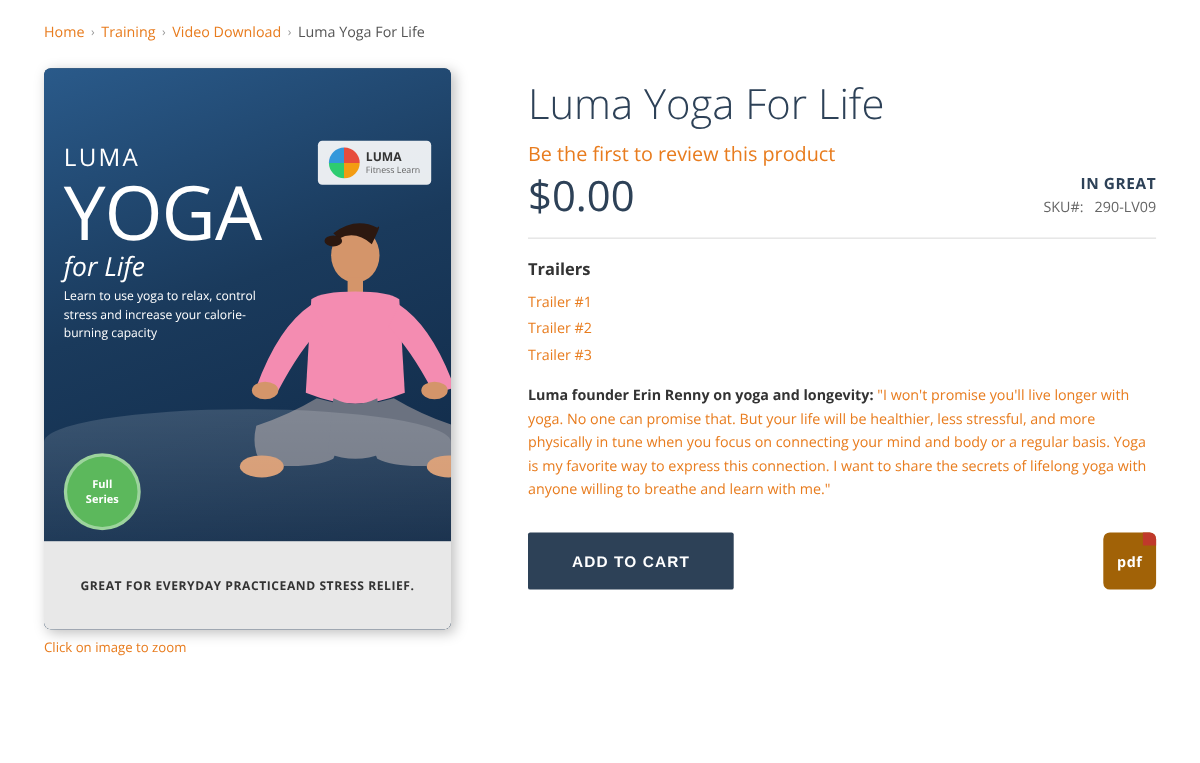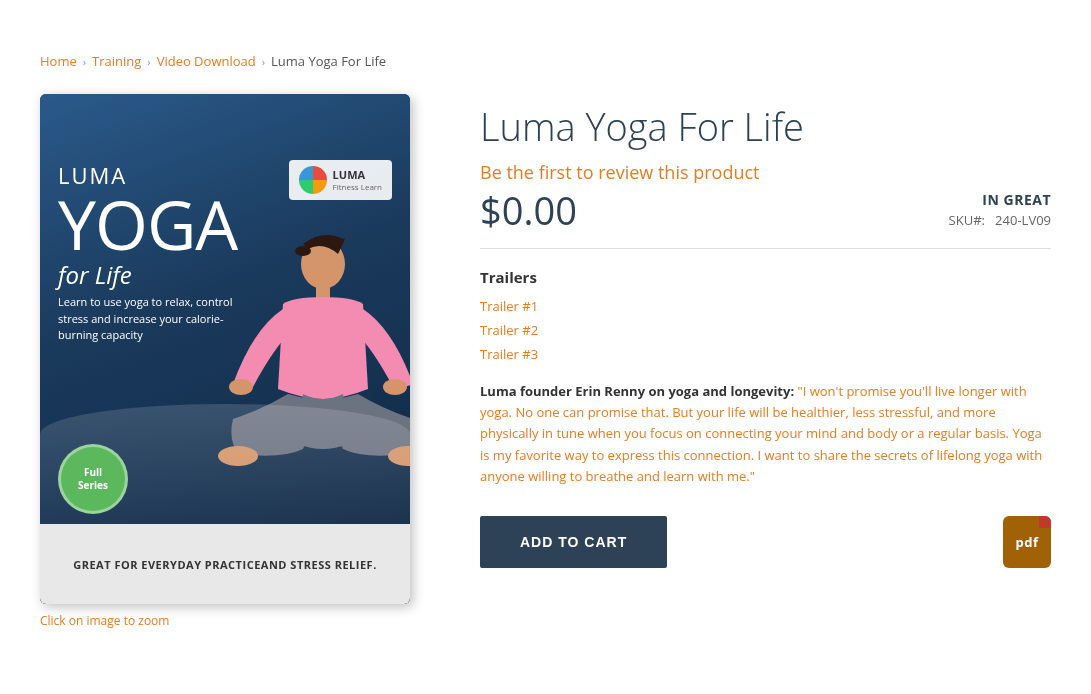--- a/index.html
+++ b/index.html
@@ -17,21 +17,20 @@
     }
 
     
     .breadcrumb {
       display: flex;
       align-items: center;
       gap: 6px;
       margin-bottom: 24px;
       font-size: 13px;
       color: #666;
-      margin-top: 32px;
     }
     .breadcrumb a {
       color: #e87c1e;
       text-decoration: none;
     }
     .breadcrumb .separator {
       color: #999;
       font-size: 11px;
     }
     .breadcrumb .current {
@@ -434,21 +433,21 @@
 
       <a href="#" class="review-link">Be the first to review this product</a>
 
       <div class="price-row">
         <div class="product-price">$0.00</div>
         <div class="stock-sku">
           <div class="in-stock">IN GREAT</div>
           <div class="sku">
             <span>SKU#:</span>
             &nbsp;
-            <span>240-LV09</span>
+            <span>290-LV09</span>
           </div>
         </div>
       </div>
 
       
       <div class="trailers-section">
         <div class="trailers-label">Trailers</div>
         <a href="#" class="trailer-link">Trailer #1</a>
         <a href="#" class="trailer-link">Trailer #2</a>
         <a href="#" class="trailer-link">Trailer #3</a>

